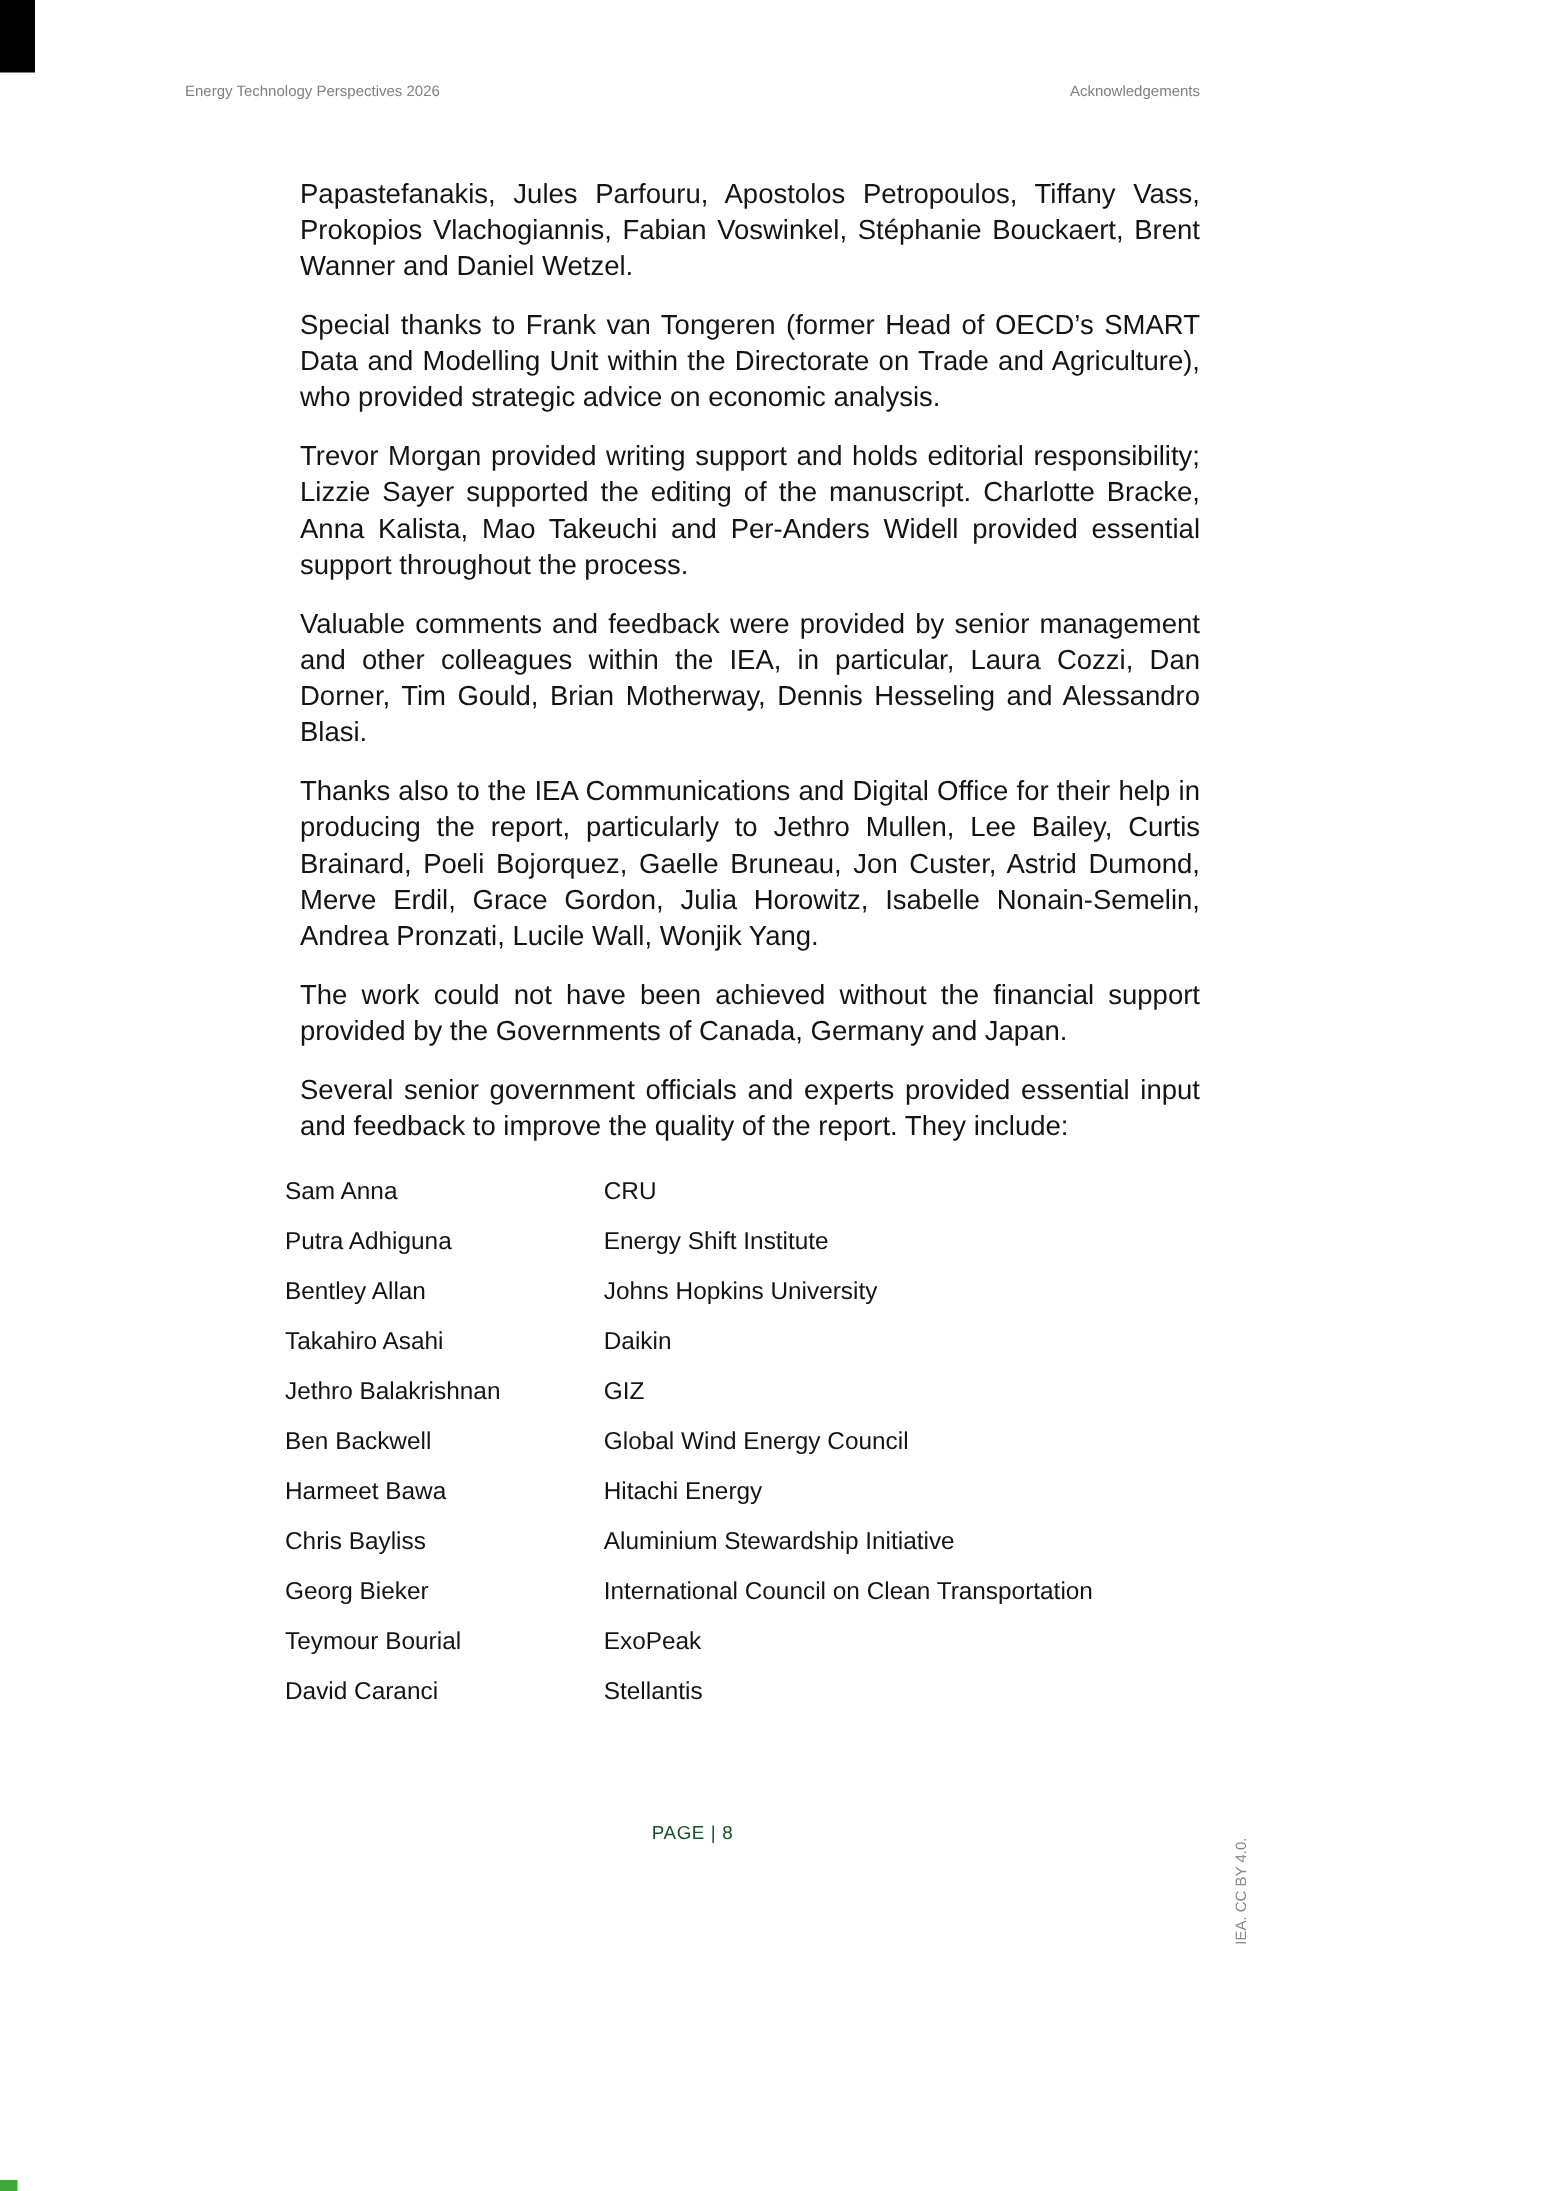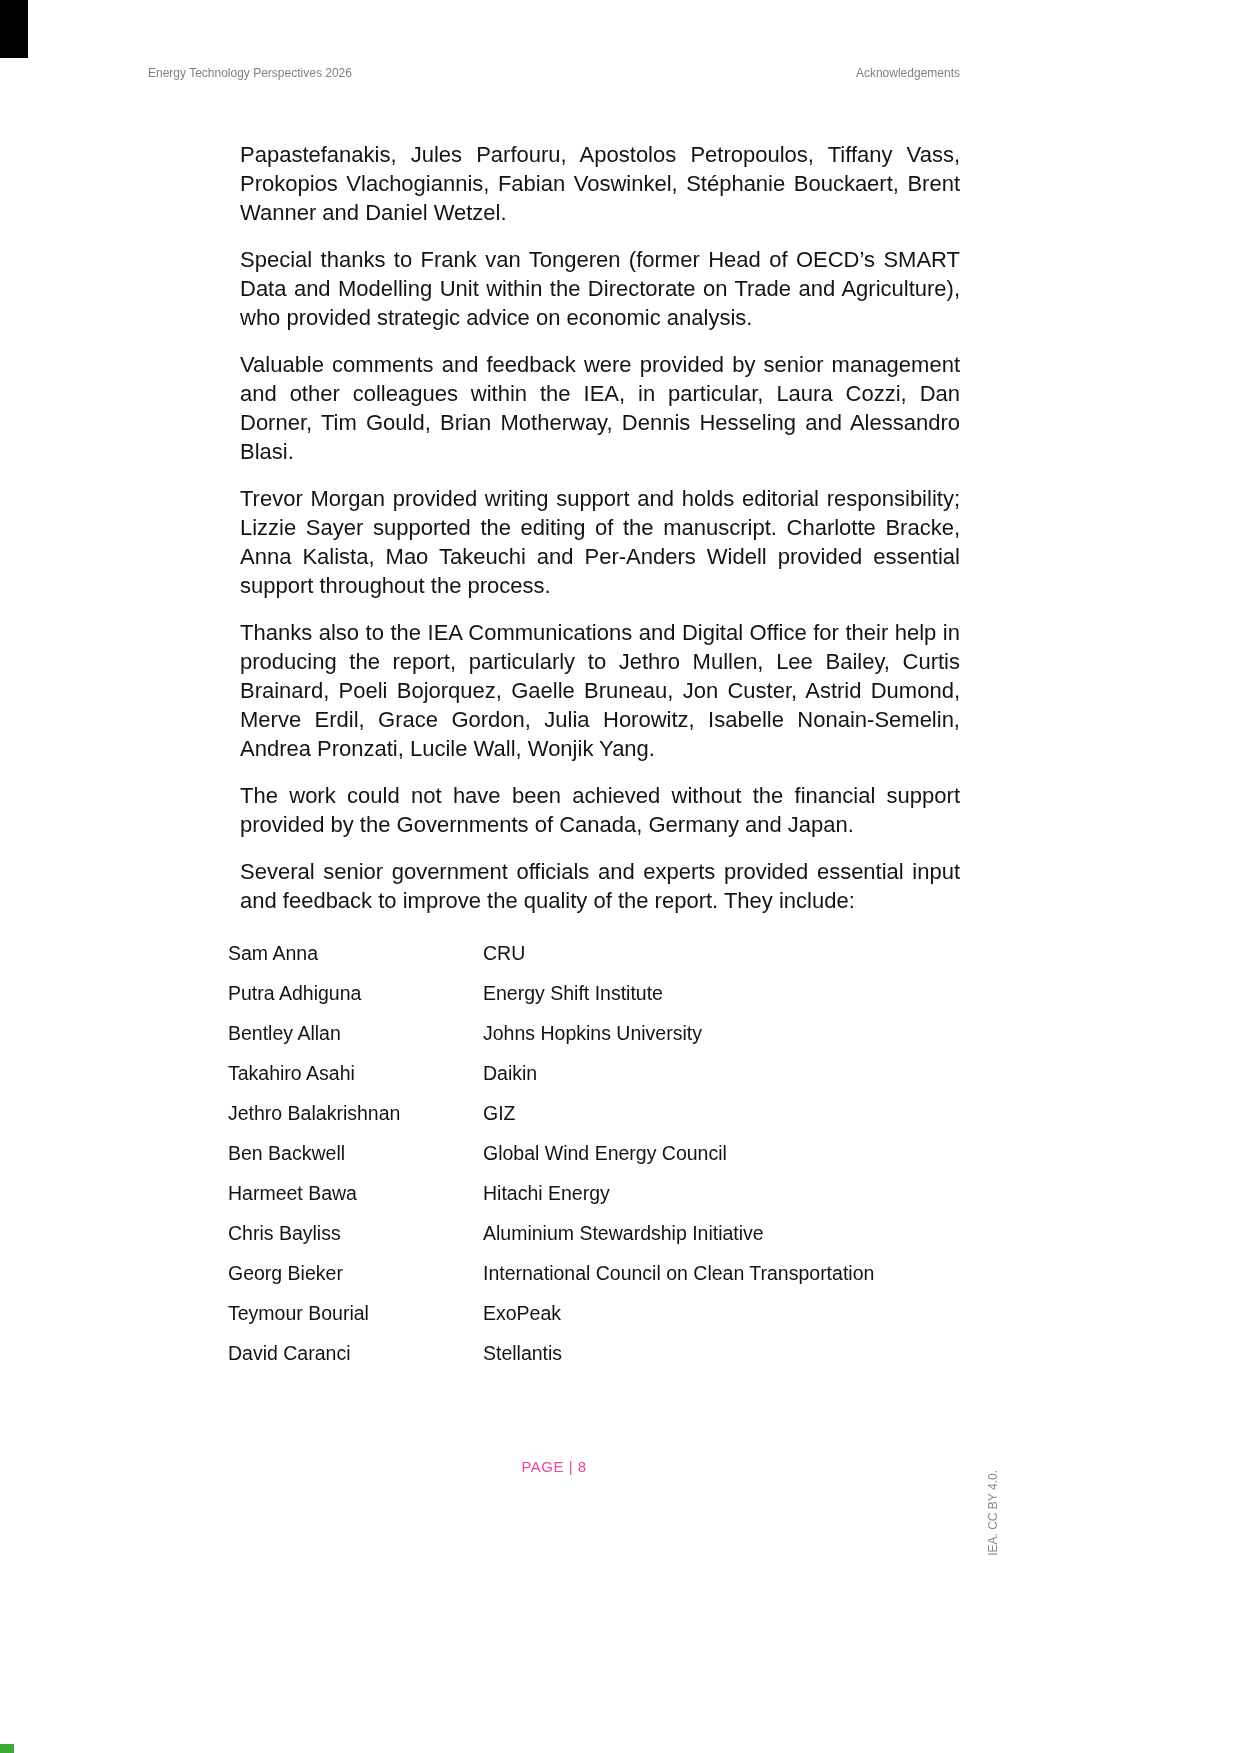--- a/index.html
+++ b/index.html
@@ -63,21 +63,21 @@
     flex: 1;
   }
   .footer {
     position: absolute;
     top: 1458px;
     left: 148px;
     width: 812px;
     text-align: center;
     font-size: 15px;
     letter-spacing: 0.5px;
-    color: #ec4899;
+    color: #14532d;
   }
   .side-note {
     position: absolute;
     right: 240px;
     bottom: 283px;
     transform: rotate(-90deg);
     transform-origin: right bottom;
     font-size: 12px;
     color: #8a8a8a;
     white-space: nowrap;
@@ -96,23 +96,23 @@
     <span>Acknowledgements</span>
   </div>
 
   <div class="content">
     <div class="paragraphs">
 
         <p>Papastefanakis, Jules Parfouru, Apostolos Petropoulos, Tiffany Vass, Prokopios Vlachogiannis, Fabian Voswinkel, Stéphanie Bouckaert, Brent Wanner and Daniel Wetzel.</p>
 
         <p>Special thanks to Frank van Tongeren (former Head of OECD’s SMART Data and Modelling Unit within the Directorate on Trade and Agriculture), who provided strategic advice on economic analysis.</p>
 
+        <p>Trevor Morgan provided writing support and holds editorial responsibility; Lizzie Sayer supported the editing of the manuscript. Charlotte Bracke, Anna Kalista, Mao Takeuchi and Per-Anders Widell provided essential support throughout the process.</p>
+
         <p>Valuable comments and feedback were provided by senior management and other colleagues within the IEA, in particular, Laura Cozzi, Dan Dorner, Tim Gould, Brian Motherway, Dennis Hesseling and Alessandro Blasi.</p>
-
-        <p>Trevor Morgan provided writing support and holds editorial responsibility; Lizzie Sayer supported the editing of the manuscript. Charlotte Bracke, Anna Kalista, Mao Takeuchi and Per-Anders Widell provided essential support throughout the process.</p>
 
         <p>Thanks also to the IEA Communications and Digital Office for their help in producing the report, particularly to Jethro Mullen, Lee Bailey, Curtis Brainard, Poeli Bojorquez, Gaelle Bruneau, Jon Custer, Astrid Dumond, Merve Erdil, Grace Gordon, Julia Horowitz, Isabelle Nonain-Semelin, Andrea Pronzati, Lucile Wall, Wonjik Yang.</p>
 
         <p>The work could not have been achieved without the financial support provided by the Governments of Canada, Germany and Japan.</p>
 
         <p>Several senior government officials and experts provided essential input and feedback to improve the quality of the report. They include:</p>
       </div>
 
     <div class="contrib">
 

